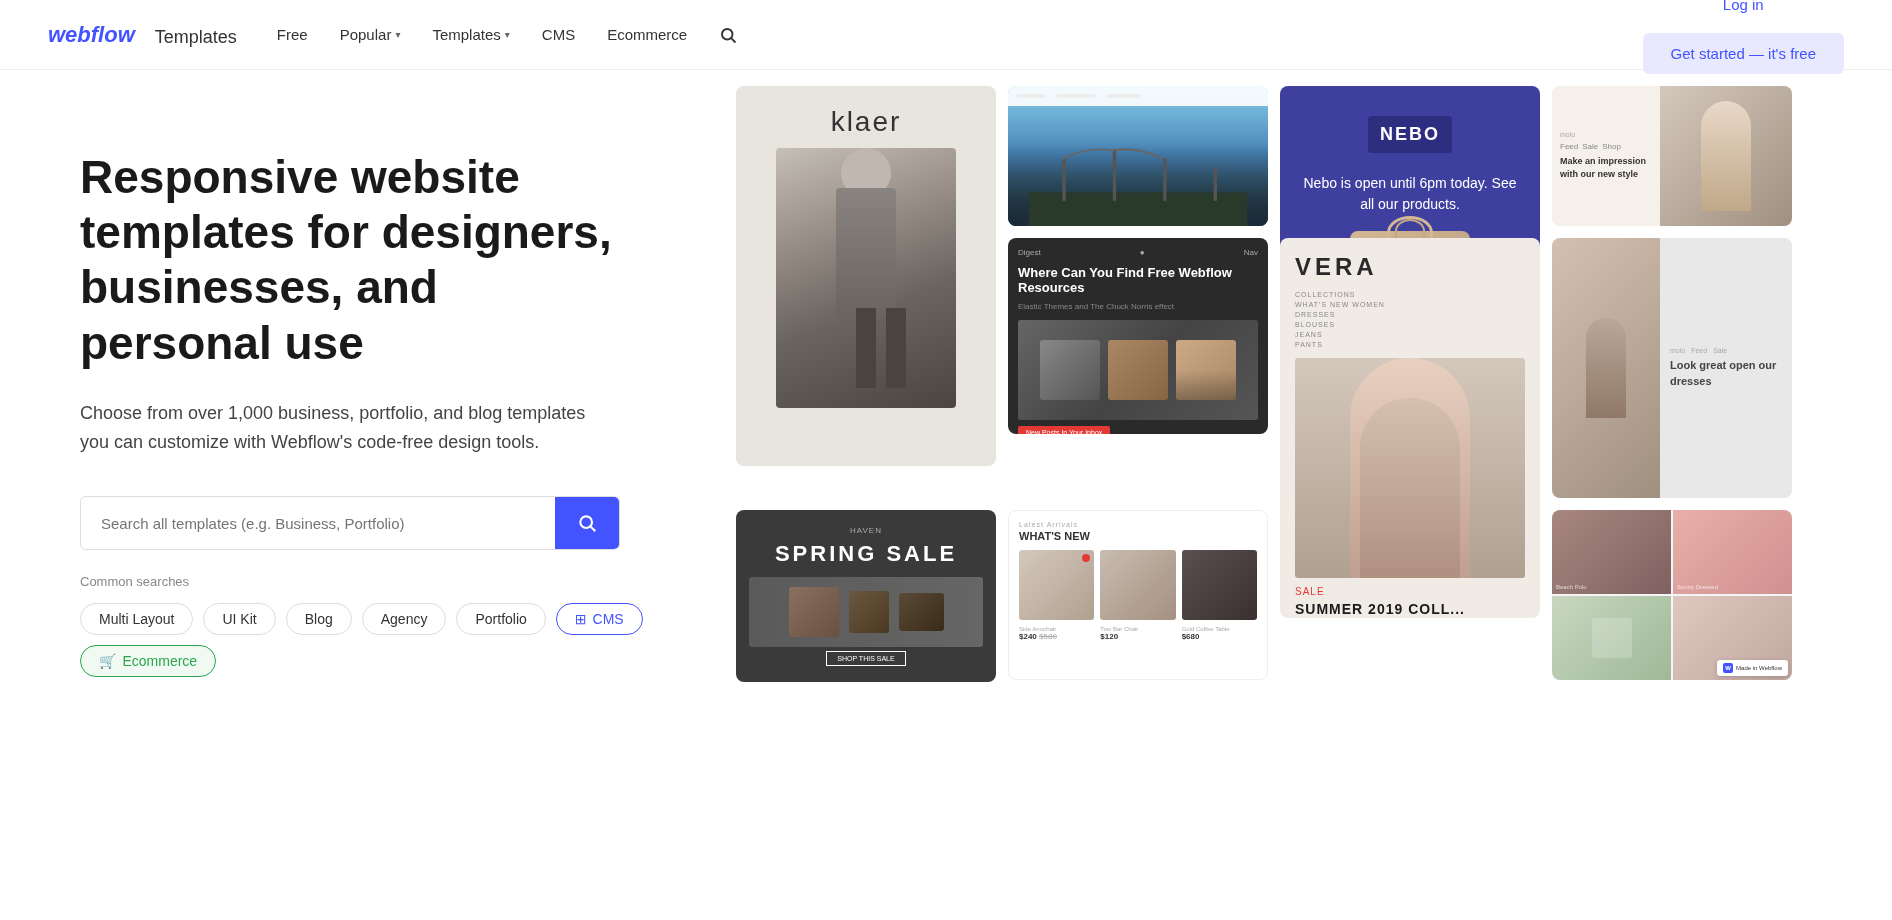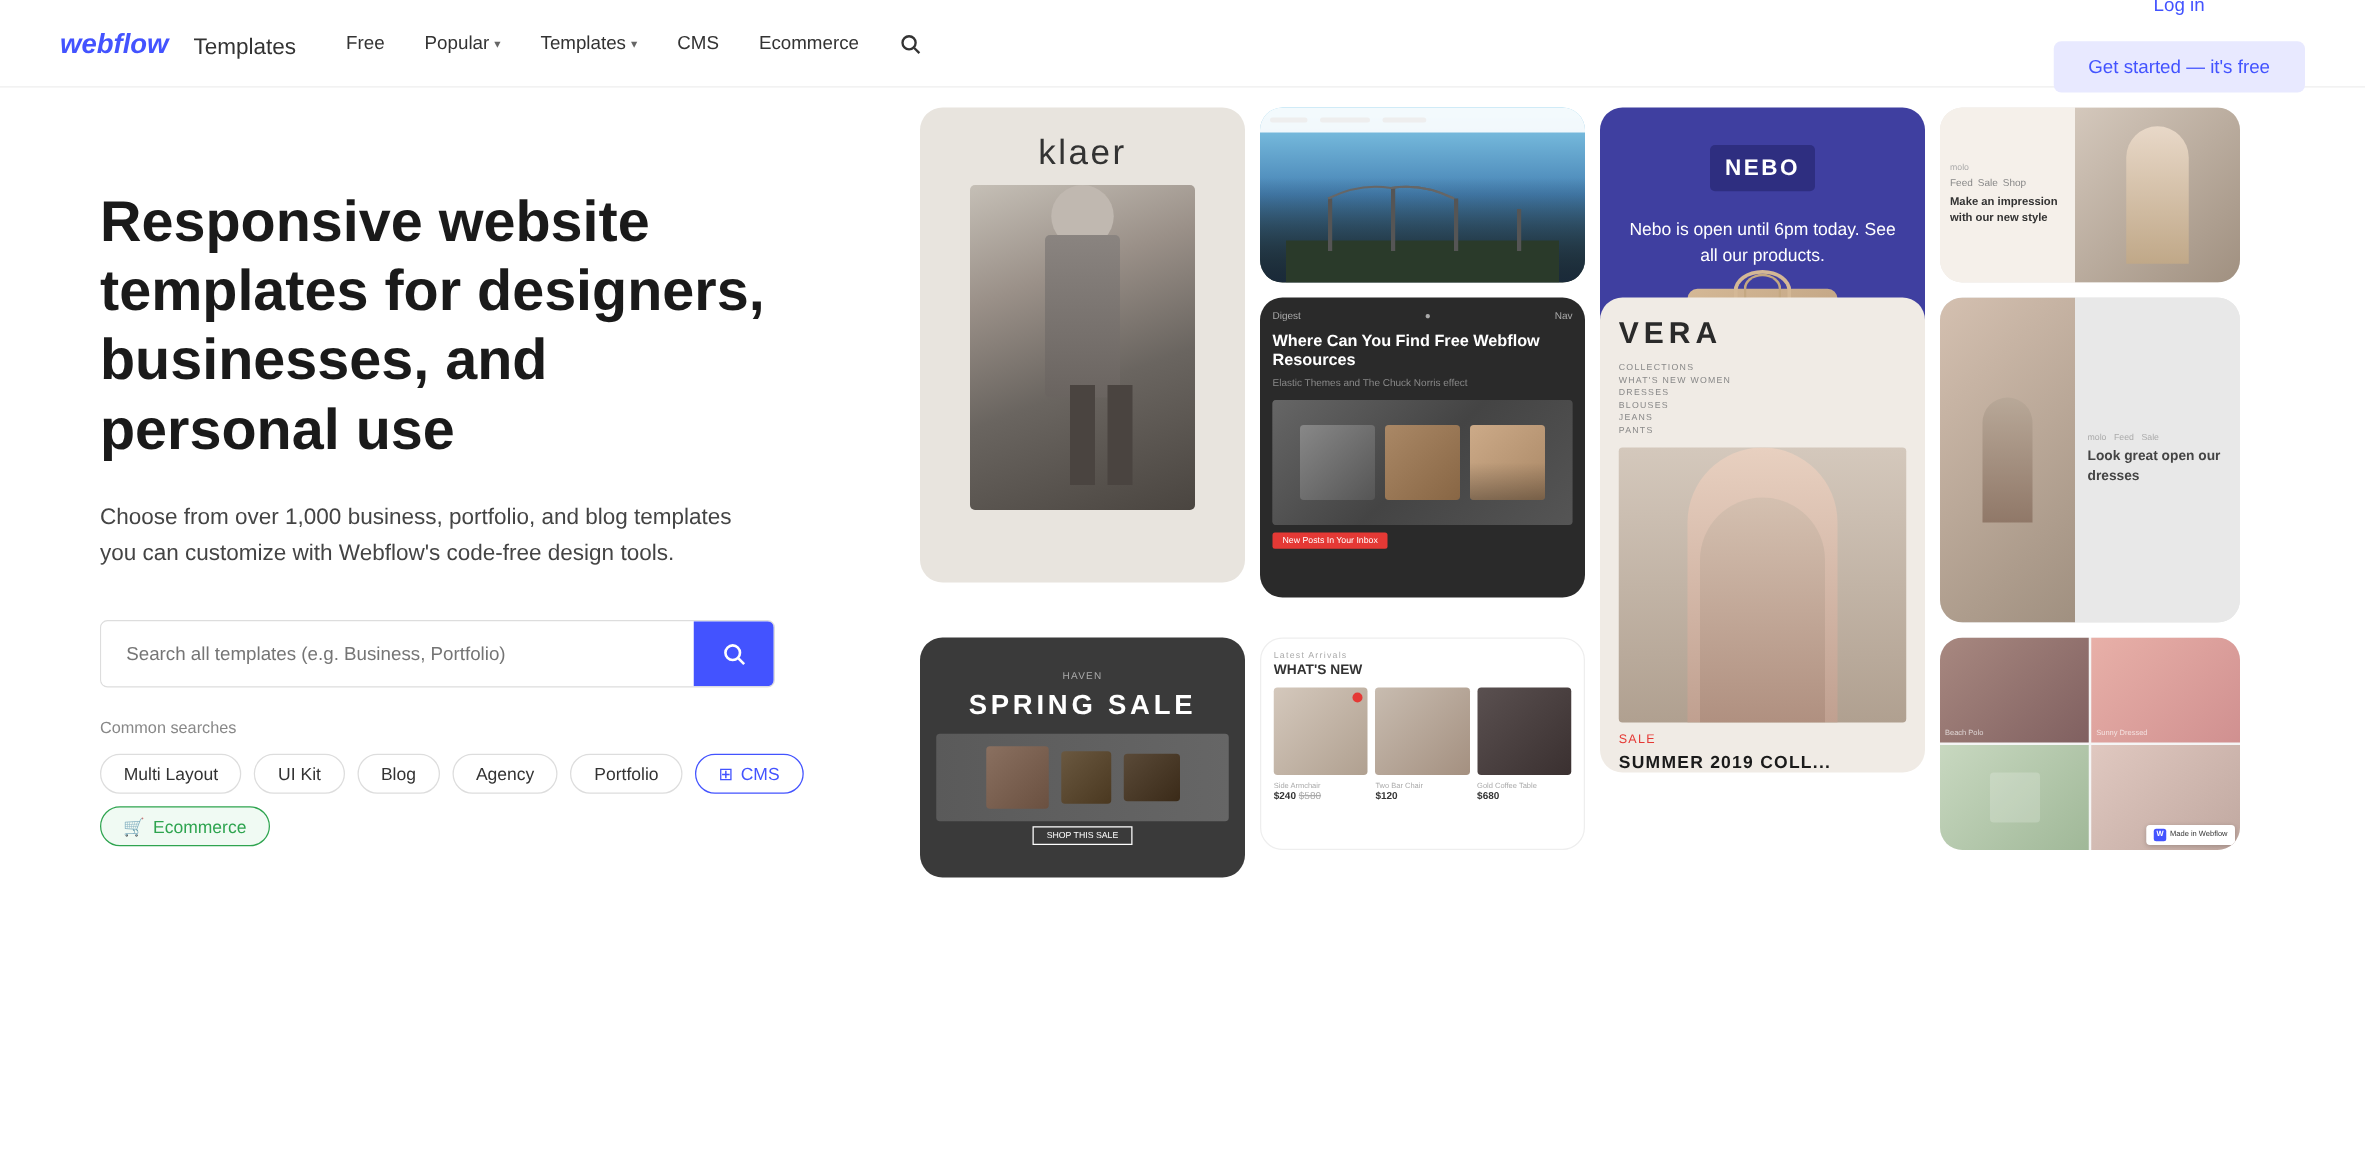--- a/index.html
+++ b/index.html
@@ -172,21 +172,21 @@
     }
     .tag.ecommerce-tag {
       border-color: #2ea44f;
       color: #2ea44f;
       background: #f0faf3;
     }
     .cms-icon { font-size: 14px; }
     .ecommerce-icon { font-size: 14px; }
 
     .template-card {
-      border-radius: 18px;
+      border-radius: 8px;
       overflow: hidden;
       background: #f5f5f5;
       position: relative;
     }
 
     
     
     .card-klaer {
       grid-column: 1;
       grid-row: 1 / 3;
@@ -203,21 +203,21 @@
       color: #333;
       letter-spacing: 2px;
       font-weight: 300;
       margin-bottom: 10px;
     }
 
     
     .card-dark-blog {
       grid-column: 2;
       grid-row: 2;
-      height: 240px;
+      height: 196px;
       background: #2a2a2a;
       padding: 10px;
     }
     .card-dark-blog .blog-header {
       display: flex;
       justify-content: space-between;
       font-size: 8px;
       color: #aaa;
       margin-bottom: 8px;
     }
@@ -300,21 +300,21 @@
       height: 30px;
       border: 3px solid #d4b896;
       border-radius: 50% 50% 0 0;
       border-bottom: none;
     }
 
     
     .card-haven {
       grid-column: 1;
       grid-row: 3;
-      height: 192px;
+      height: 172px;
       background: #3a3a3a;
       display: flex;
       flex-direction: column;
       align-items: center;
       justify-content: center;
       position: relative;
     }
     .haven-header {
       font-size: 8px;
       color: #aaa;

